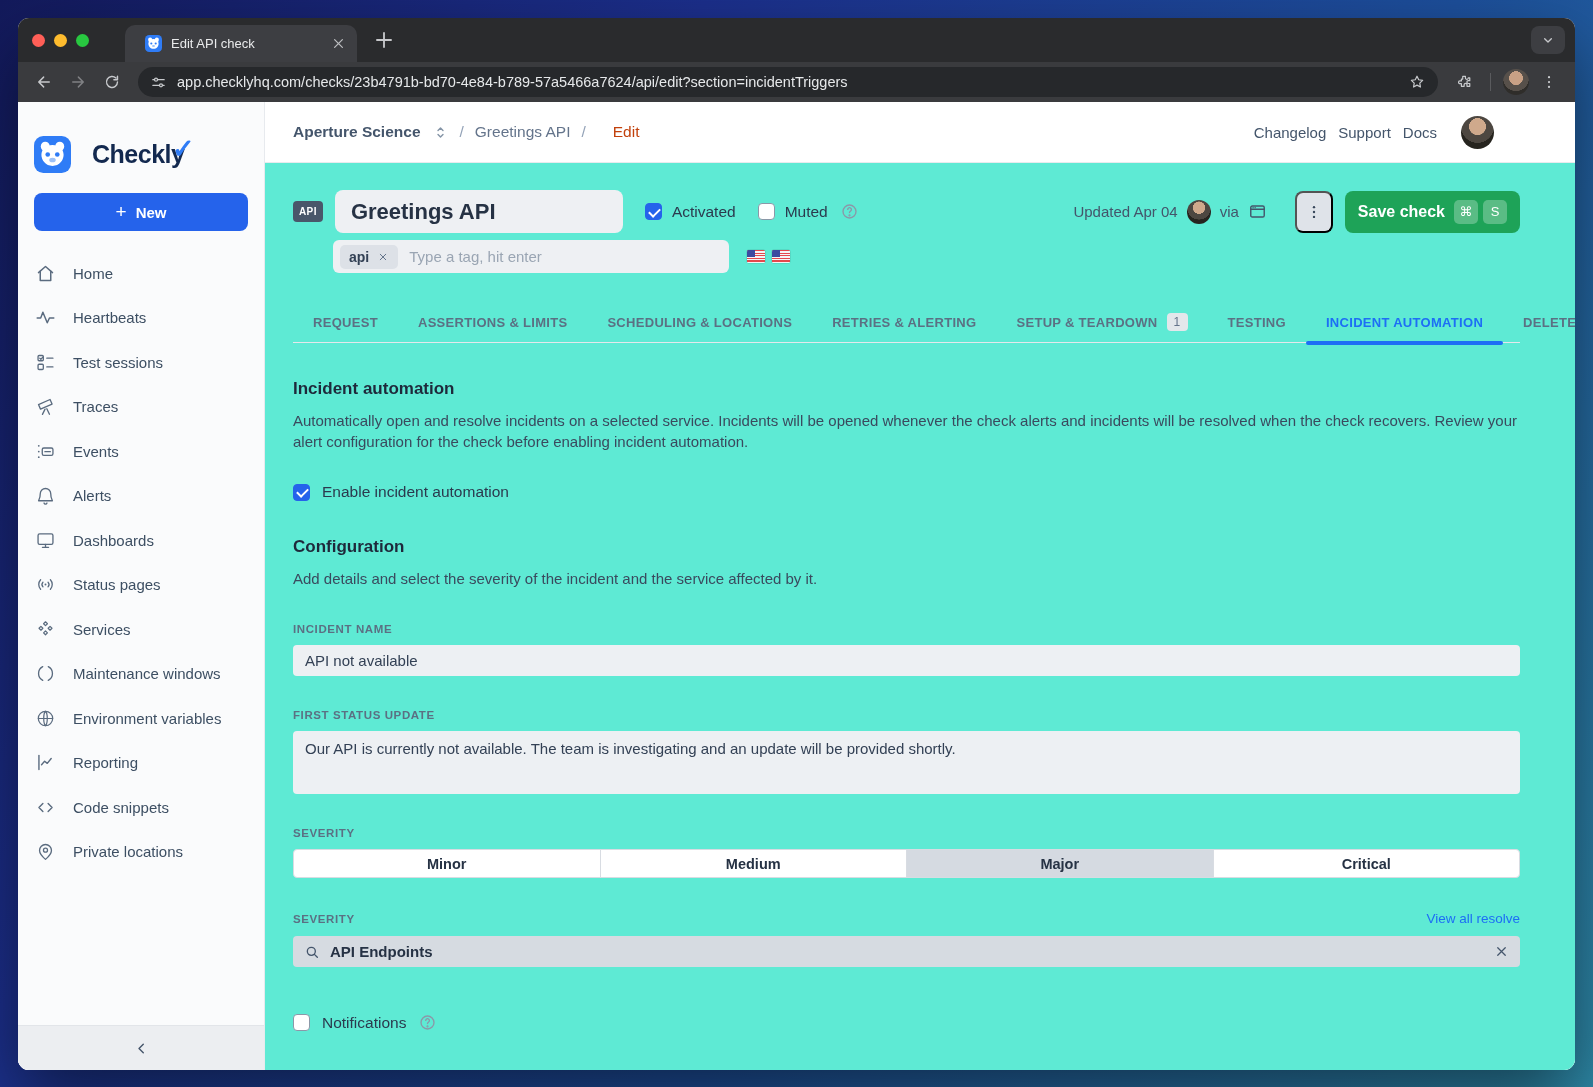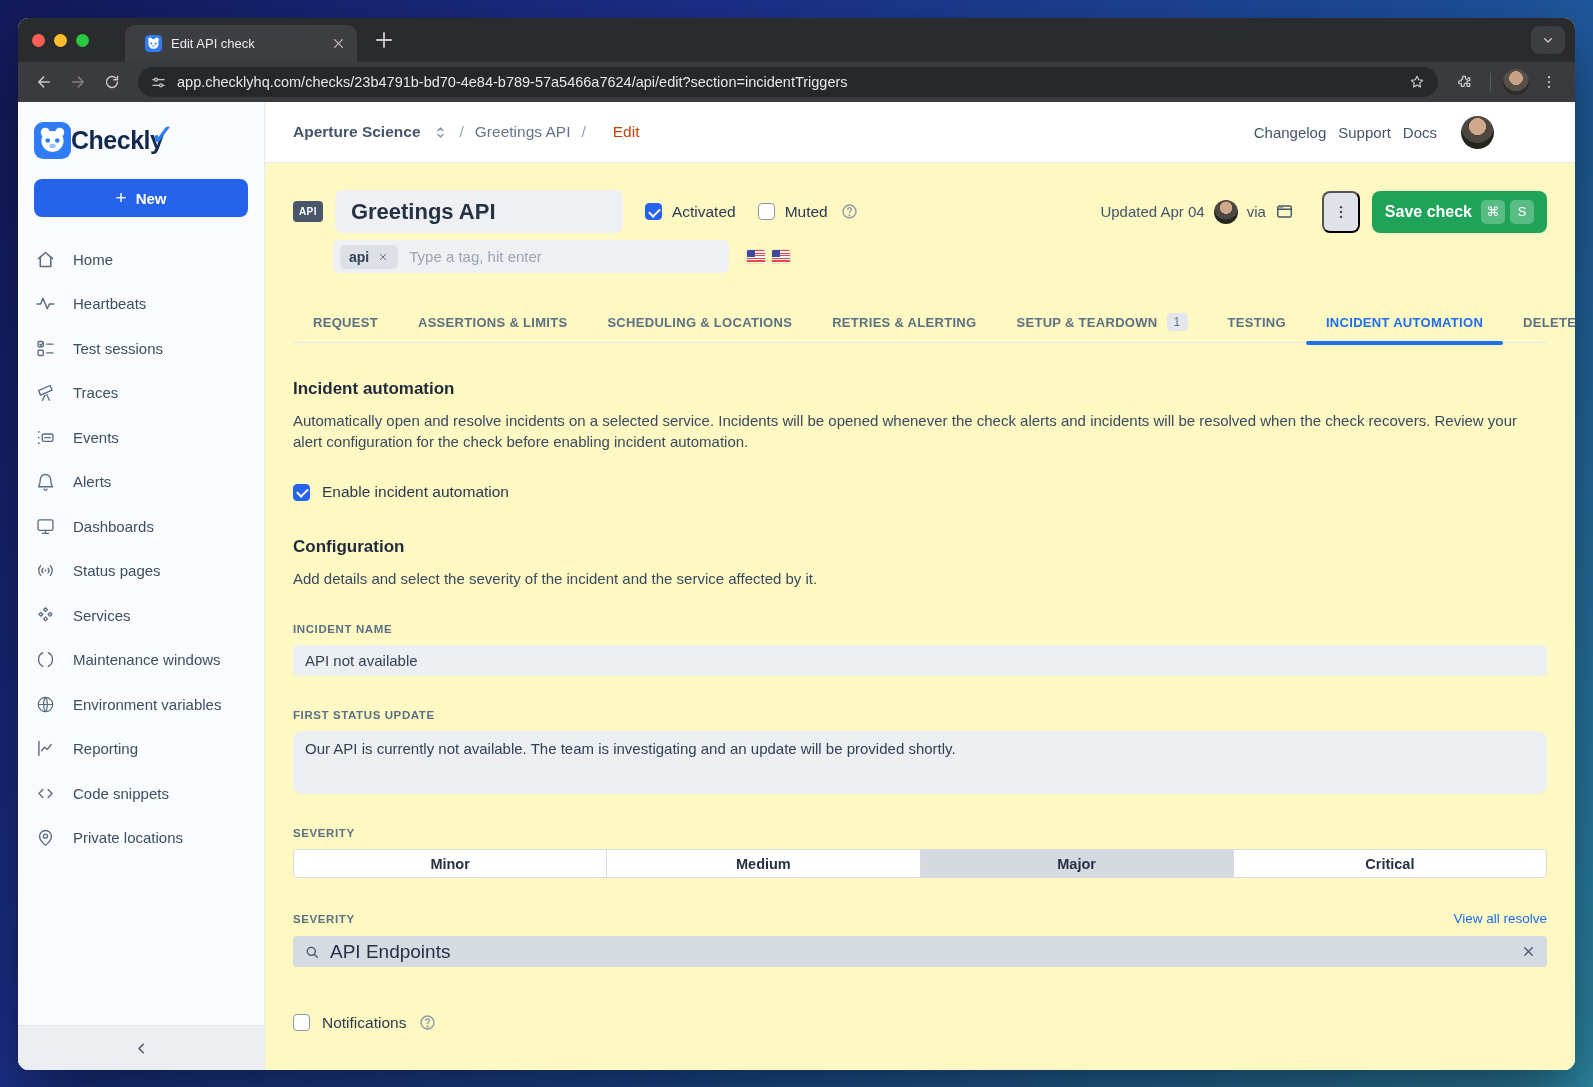--- a/index.html
+++ b/index.html
@@ -34,21 +34,21 @@
   .urlbar .site-icon{ width:17px; height:17px; color:#c7c9cc; }
   .url-text{ flex:1; color:#e6e8ea; font-size:14.5px; white-space:nowrap; overflow:hidden; }
   .urlbar .star-icon{ width:18px; height:18px; color:#c7c9cc; margin-right:4px; }
   .tb-sep{ width:1px; height:18px; background:#5a5b5e; margin:0 6px; }
   .tb-avatar{ width:26px; height:26px; border-radius:50%;
     background:radial-gradient(circle at 50% 35%, #c9a185 0 32%, #57504a 33% 60%, #2f2d2a 61% 100%); }
 
   
   .app{ flex:1; display:flex; min-height:0; background:#fff; }
   .sidebar{ width:247px; flex:0 0 auto; background:#fafbfc; border-right:1px solid #e7eaee; display:flex; flex-direction:column; }
-  .logo-row{ padding:20px 16px 12px; display:flex; align-items:center; gap:0; }
+  .logo-row{ padding:34px 16px 12px; display:flex; align-items:center; gap:21px; }
   .logo-mark{ width:37px; height:37px; flex:0 0 auto; }
   .wordmark{ font-size:25px; font-weight:bold; color:#13294f; letter-spacing:-.5px; display:flex; }
   .y-wrap{ position:relative; }
   .brand-check{ position:absolute; left:1px; top:-7px; color:#2f7cf6; font-size:27px; font-weight:bold; }
   .new-btn{ margin:8px 16px 20px; height:38px; background:#2563eb; color:#fff; border:none; border-radius:8px;
     font-family:"Liberation Sans",sans-serif; font-size:15px; font-weight:bold;
     display:flex; align-items:center; justify-content:center; gap:9px; }
   .new-plus{ font-size:19px; font-weight:normal; }
   .nav-item{ height:44.5px; display:flex; align-items:center; gap:17px; padding:0 17px; color:#3d4f63; font-size:15px; cursor:default; }
   .nav-icon{ width:21px; height:21px; color:#5a6b7f; flex:0 0 auto; }
@@ -63,21 +63,21 @@
   .bc-account{ font-weight:bold; color:#44556b; }
   .bc-chevrons{ width:17px; height:17px; color:#8494a6; }
   .bc-sep{ color:#94a3b8; }
   .bc-parent{ color:#64748b; }
   .bc-current{ font-weight:normal; color:#c2410c;margin-left:16px; }
   .header-right{ margin-left:auto; display:flex; align-items:center; gap:24px; }
   .hdr-link{ color:#44556b; font-size:15px; }
   .header-avatar{ width:33px; height:33px; border-radius:50%;
     background:radial-gradient(circle at 50% 32%, #cfa98c 0 30%, #4d4741 31% 58%, #26241f 59% 100%); }
 
-  .content{ flex:1; padding:27px 28px 0 28px; background:#fef9c3; overflow:hidden; }
+  .content{ flex:1; padding:27px 55px 0 28px; background:#5eead4; overflow:hidden; }
 
   
   .title-row{ display:flex; align-items:center; }
   .api-badge{ background:#49576a; color:#fff; font-size:10px; font-weight:bold; letter-spacing:.4px;
     padding:5px 6px; border-radius:4px; }
   .name-input{ margin-left:12px; width:288px; height:43px; background:#eef0f3; border-radius:8px;
     font-size:22px; font-weight:bold; color:#263244; display:flex; align-items:center; padding:0 16px; }
   .cb-group{ display:flex; align-items:center; gap:10px; margin-left:22px; }
   .cb{ width:17px; height:17px; border-radius:4px; border:1.5px solid #8b98a8; background:#fff; position:relative; flex:0 0 auto; }
   .cb.checked{ background:#2563eb; border-color:#2563eb; }
@@ -121,32 +121,32 @@
     background:#1d6ef5; border-radius:2px; }
   .tab-badge{ background:#e3e7eb; color:#64748b; font-size:12px; font-weight:normal; padding:2px 7px; border-radius:4px; }
 
   
   .section-title{ font-size:17px; font-weight:bold; color:#1e293b; margin-top:36px; }
   .section-desc{ font-size:15px; color:#3a4a5e; line-height:1.38; margin-top:12px; }
   .enable-row{ display:flex; align-items:center; gap:12px; margin-top:31px; }
   .field-label{ font-size:11.5px; font-weight:bold; color:#5b7083; letter-spacing:.6px; margin-top:33px; }
   .text-input{ margin-top:10px; width:100%; min-height:31px; background:#edf0f3; border-radius:4px;
     font-size:15px; color:#334155; display:flex; align-items:center; padding:0 12px; }
-  .textarea{ height:63px; align-items:flex-start; padding-top:9px;border-radius:9px; }
+  .textarea{ height:63px; align-items:flex-start; padding-top:9px; }
   .severity{ display:flex; margin-top:10px; border:1px solid #d8dce2; border-radius:4px; overflow:hidden; background:#fff; }
   .seg{ flex:1; height:27px; display:flex; align-items:center; justify-content:center;
     font-size:14.5px; font-weight:bold; color:#263244; border-left:1px solid #d8dce2; }
   .seg:first-child{ border-left:none; }
   .seg.selected{ background:#d5dae1; }
   .service-head{ display:flex; align-items:baseline; justify-content:space-between; margin-top:33px; }
   .view-all{ color:#1d6ef5; font-size:13.5px; }
   .service-input{ margin-top:10px; height:31px; background:#d6dbe1; border-radius:4px;
     display:flex; align-items:center; padding:0 11px; gap:10px; }
   .search-icon{ width:16px; height:16px; color:#44556b; flex:0 0 auto; }
-  .service-value{ flex:1; font-size:19px; font-weight:normal; color:#263244; }
+  .service-value{ flex:1; font-size:15px; font-weight:bold; color:#263244; }
   .clear-x{ width:15px; height:15px; color:#44556b; flex:0 0 auto; }
   .notifications-row{ display:flex; align-items:center; gap:12px; margin-top:46px; }
 
   .icon{ display:inline-flex; }
   .icon svg{ width:100%; height:100%; display:block; }
 </style>
 </head>
 <body>
 
 <div class="stage">

